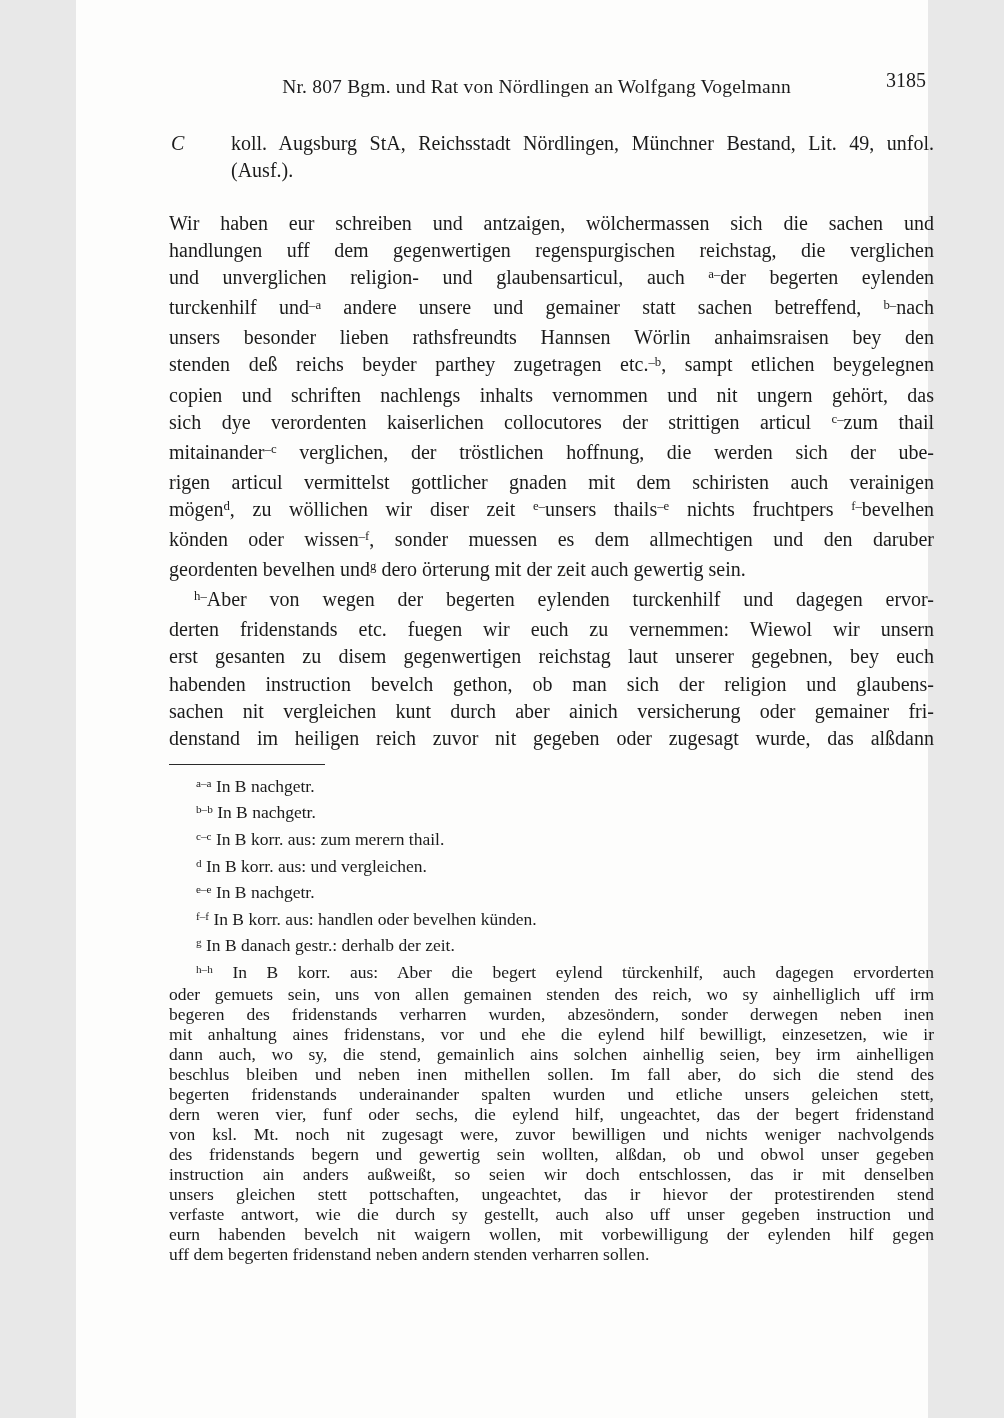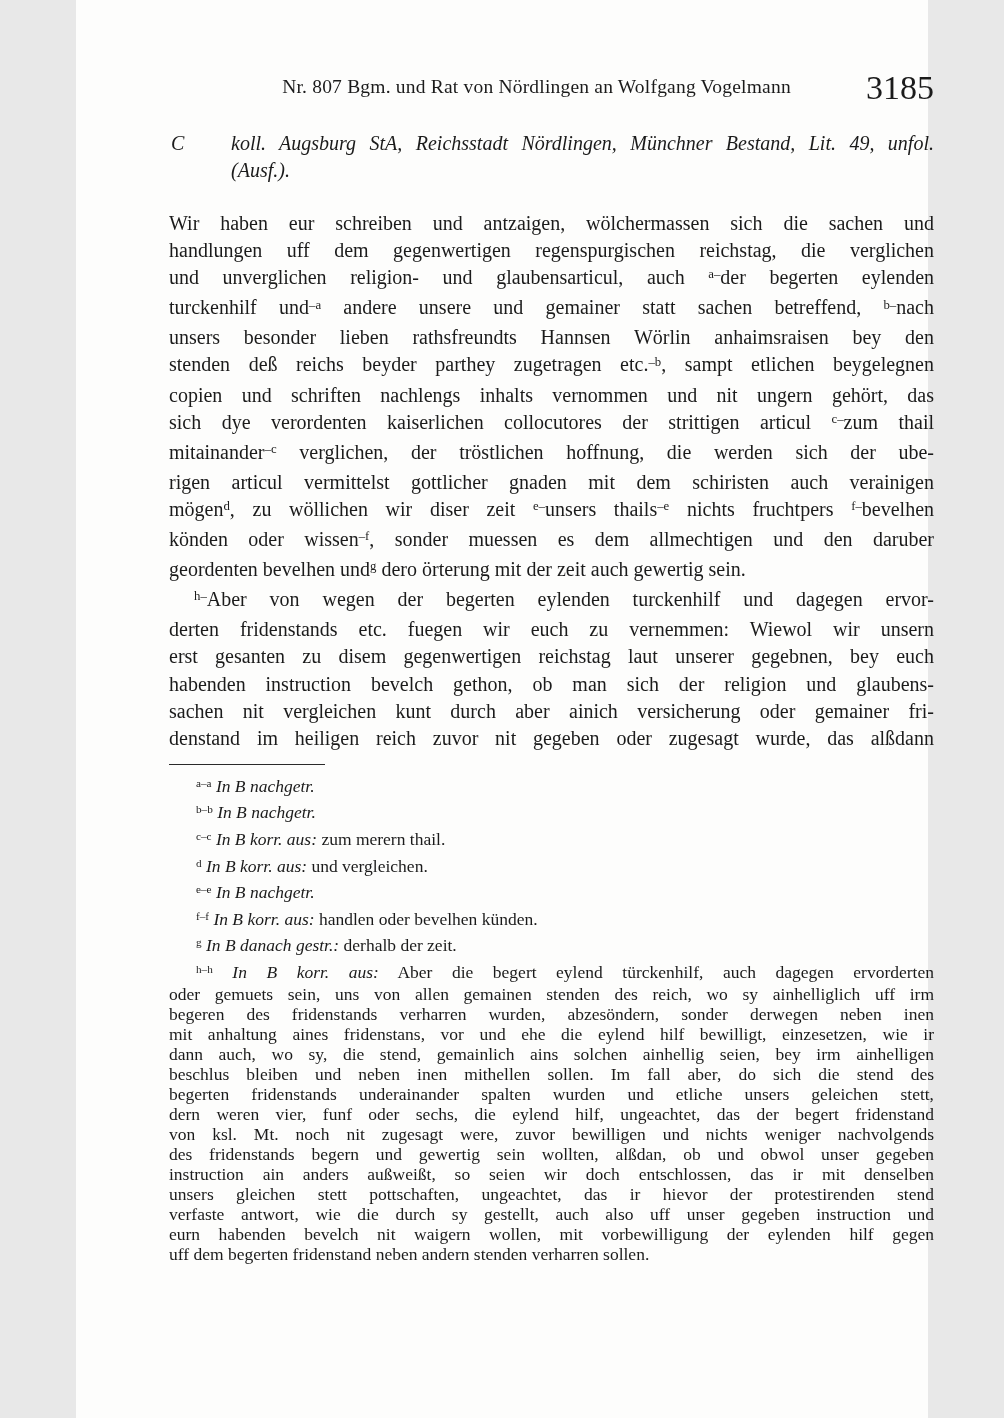--- a/index.html
+++ b/index.html
@@ -8,41 +8,41 @@
     background:#fdfdfc; color:#1b1b1b;
     font-family:"Liberation Serif","DejaVu Serif",serif;
     position:relative; box-sizing:border-box;
     padding:76px 0 0 93px;
     margin:0 auto;
   }
   .content { width:765px; }
 
   .pagehead { position:relative; height:34px; }
   .running-head { text-align:center; font-size:19.5px; letter-spacing:0.2px; padding-right:30px; }
-  .page-number { position:absolute; right:0; top:-7px; font-size:34px; }
+  .page-number { position:absolute; right:8px; top:-7px; font-size:20px; }
 
   .source-note { position:relative; margin-top:20px; font-size:20px; line-height:27px; }
   .siglum { position:absolute; left:2px; top:0; font-style:italic; }
   .source-text { margin-left:62px; }
 
   .body-text { margin-top:26px; font-size:20px; line-height:27.1px; }
 
   .tline { text-align:justify; text-align-last:justify; }
   .tlast { text-align-last:left; }
   .tindent { text-indent:25px; }
 
   .fn-rule { margin-top:12px; width:156px; border-top:1.6px solid #2a2a2a; }
 
   .footnotes { margin-top:9px; font-size:17.5px; }
   .fn { line-height:24.6px; padding-left:27px; }
   .fn-long { line-height:20px; margin-top:2px; }
   .fn-long .tindent { text-indent:27px; }
 
   .sup { font-size:0.64em; position:relative; top:-0.45em; }
-  .i { font-style:italic; }
+  .i { }
 </style>
 </head>
 <body>
 
 <div class="page">
   <div class="content">
 
     <div class="pagehead">
       <div class="running-head">Nr. 807 Bgm. und Rat von Nördlingen an Wolfgang Vogelmann</div>
       <div class="page-number">3185</div>

